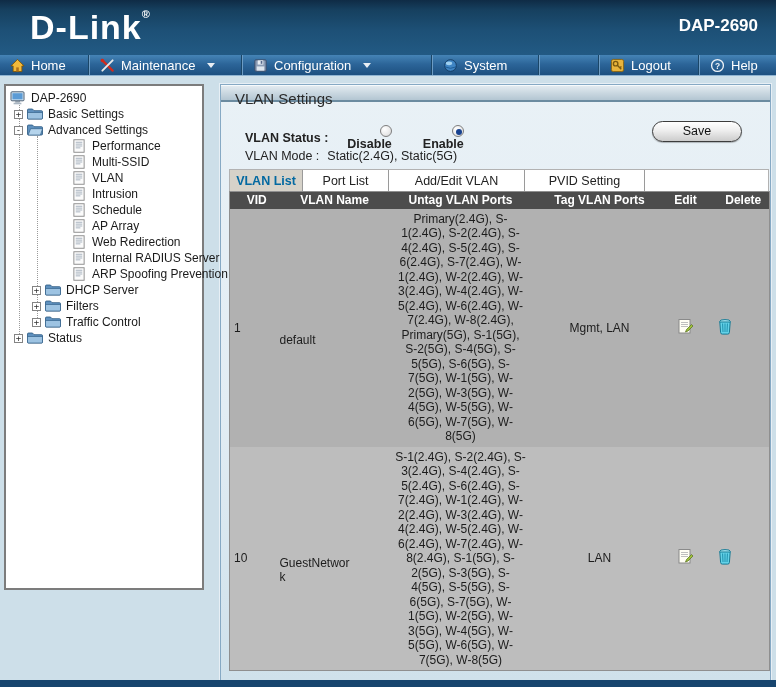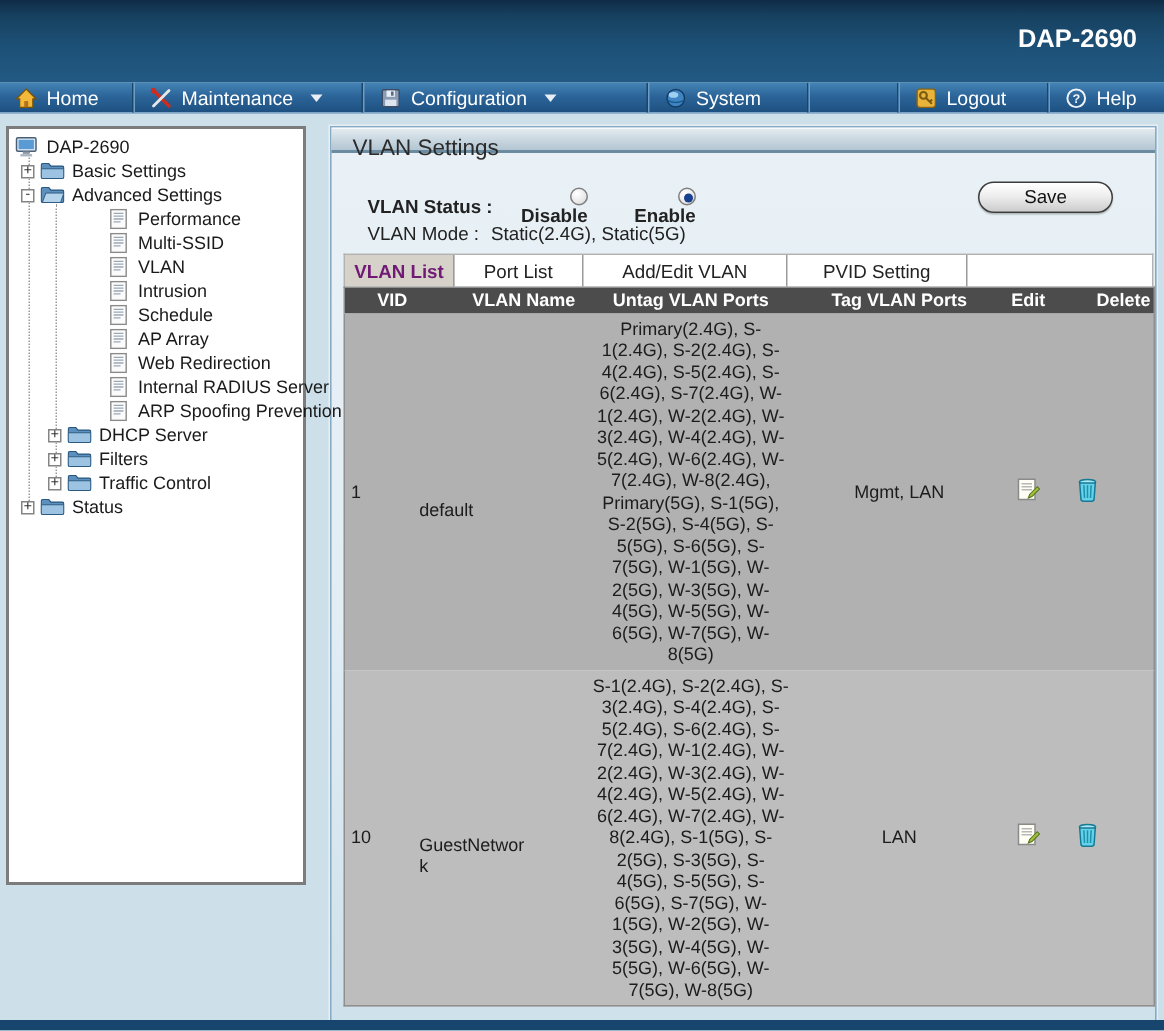--- a/index.html
+++ b/index.html
@@ -63,46 +63,47 @@
   .save-btn { position:absolute; right:28px; top:36px; width:90px; height:21px; border-radius:11px;
     border:1px solid #3c3c3c; background:linear-gradient(180deg,#ffffff 0%,#eeeeee 45%,#cccccc 100%);
     font-size:12.5px; color:#111; text-align:center; line-height:19px; cursor:pointer;
     box-shadow:0 1px 1px rgba(0,0,0,.25); }
 
   
   .tabs { position:absolute; left:8px; top:84px; width:540px; height:22px; display:flex;
     background:#fff; border:1px solid #b2b2b2; border-bottom:none; }
   .tab { height:100%; display:flex; align-items:center; justify-content:center;
     font-size:12.5px; color:#222; border-right:1px solid #9a9a9a; cursor:pointer; }
-  .tab.active { background:#d6d2c9; font-weight:bold; color:#701a75; }
+  .tab.active { background:#d6d2c9; font-weight:bold; color:#0369a1; }
   .tab-fill { flex:1; }
 
   
   .vlan-table { position:absolute; left:8px; top:106px; width:540px; border-collapse:collapse;
     table-layout:fixed; font-size:12px; color:#1c1c1c; border:1px solid #8f8f8f; }
   .vlan-table th { background:#4c4c4c; color:#fff; font-weight:bold; height:17px;
     font-size:12px; padding:0 2px; text-align:center; }
-  .vlan-table th.al { text-align:right; padding-left:12px; }
+  .vlan-table th.al { text-align:center; padding-left:12px; }
   .vlan-table td { vertical-align:middle; padding:2px 3px; }
   tr.r0 td { background:#b1b1b1; }
   tr.r1 td { background:#bdbdbd; }
   td.vid { text-align:left; padding-left:4px; }
   td.name { text-align:left; padding-left:6px; }
   td.name .nm { display:inline-block; max-width:74px; word-break:break-all; line-height:14px;margin-top:24px; }
   td.ports { text-align:center; line-height:14.5px; padding:3px 9px; }
   td.tag { text-align:center; }
   td.icon-cell { text-align:center; }
   .act-icon { display:inline-block; cursor:pointer; }
 
   .footer { position:absolute; left:0; bottom:0; width:776px; height:7px; background:#17456e; }
 </style>
 </head>
 <body>
 
 <div class="banner">
+  <div class="logo"><span>D-Link</span><sup>®</sup></div>
   <div class="model">DAP-2690</div>
 </div>
 
 <div class="nav">
   <div class="nav-item" style="width:90px">
     <svg class="nicon" viewBox="0 0 16 16">
         <path d="M8 1.5 L15 8.5 H12.7 V14.5 H3.3 V8.5 H1 Z" fill="#f2b93b" stroke="#7c5200" stroke-width="0.9"></path>
         <rect x="6.6" y="10" width="2.8" height="4.4" fill="#b0721a"></rect>
       </svg>
     <span>Home</span>

